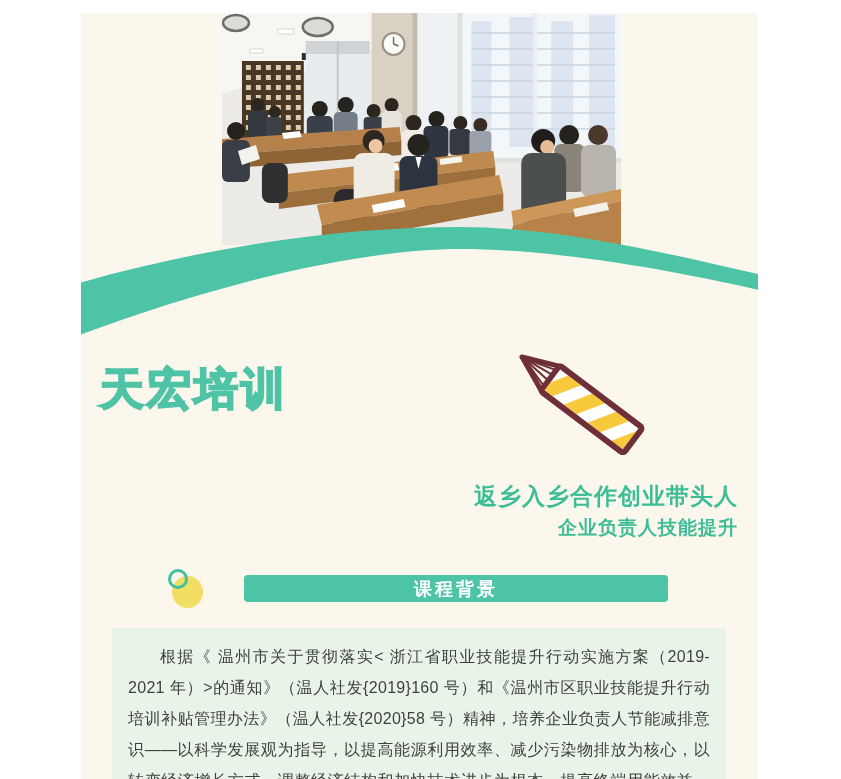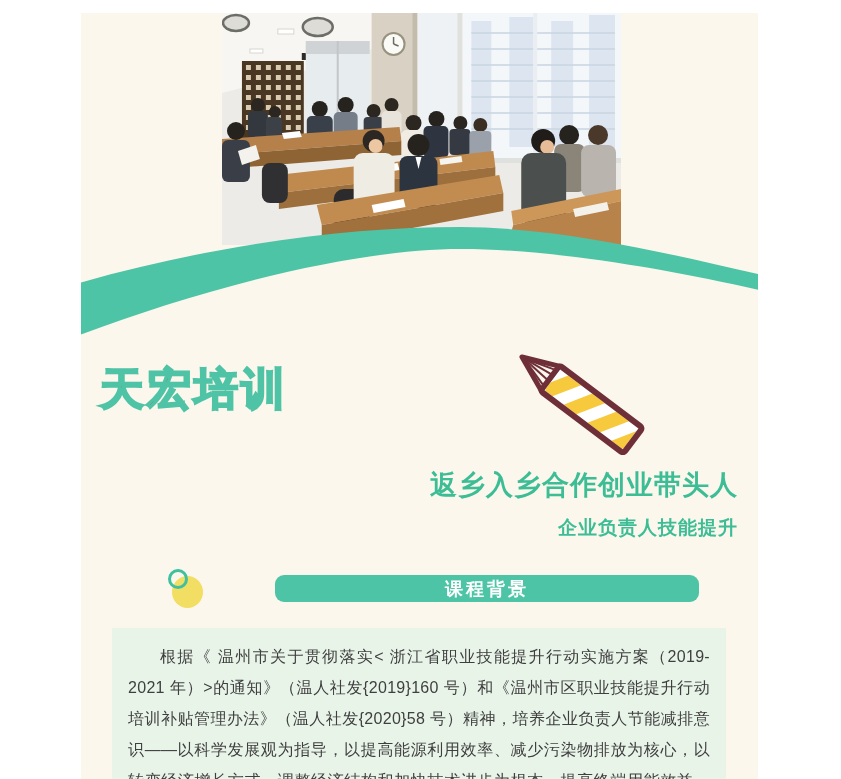--- a/index.html
+++ b/index.html
@@ -44,21 +44,21 @@
     left: 433px; top: 330px;
     width: 152px; height: 112px;
   }
   .headline1, .headline2 {
     position: absolute;
     right: 20px;
     font-weight: bold;
     color: #3dbd96;
     white-space: nowrap;
   }
-  .headline1 { top: 454px; font-size: 27px; letter-spacing: 1px; }
+  .headline1 { top: 468px; font-size: 23px; letter-spacing: 1px; }
   .headline2 { top: 502px; font-size: 19px; letter-spacing: 1px; }
   .deco-dot {
     position: absolute;
     left: 91px; top: 563px;
     width: 31px; height: 32px;
     border-radius: 50%;
     background: #f2de62;
   }
   .deco-ring {
     position: absolute;
@@ -66,25 +66,24 @@
     width: 20px; height: 20px;
     border-radius: 50%;
     border: 3px solid #3fc0a0;
     background: transparent;
   }
   .banner {
     position: absolute;
     left: 163px; top: 562px;
     width: 424px; height: 27px;
     background: #4ec4a6;
-    border-radius: 9px;
+    border-radius: 4px;
     display: flex;
     align-items: center;
     justify-content: center;
-    margin-left: 31px;
   }
   .banner span {
     color: #ffffff;
     font-size: 18px;
     font-weight: bold;
     letter-spacing: 3px;
   }
   .content-box {
     position: absolute;
     left: 31px; top: 615px;

